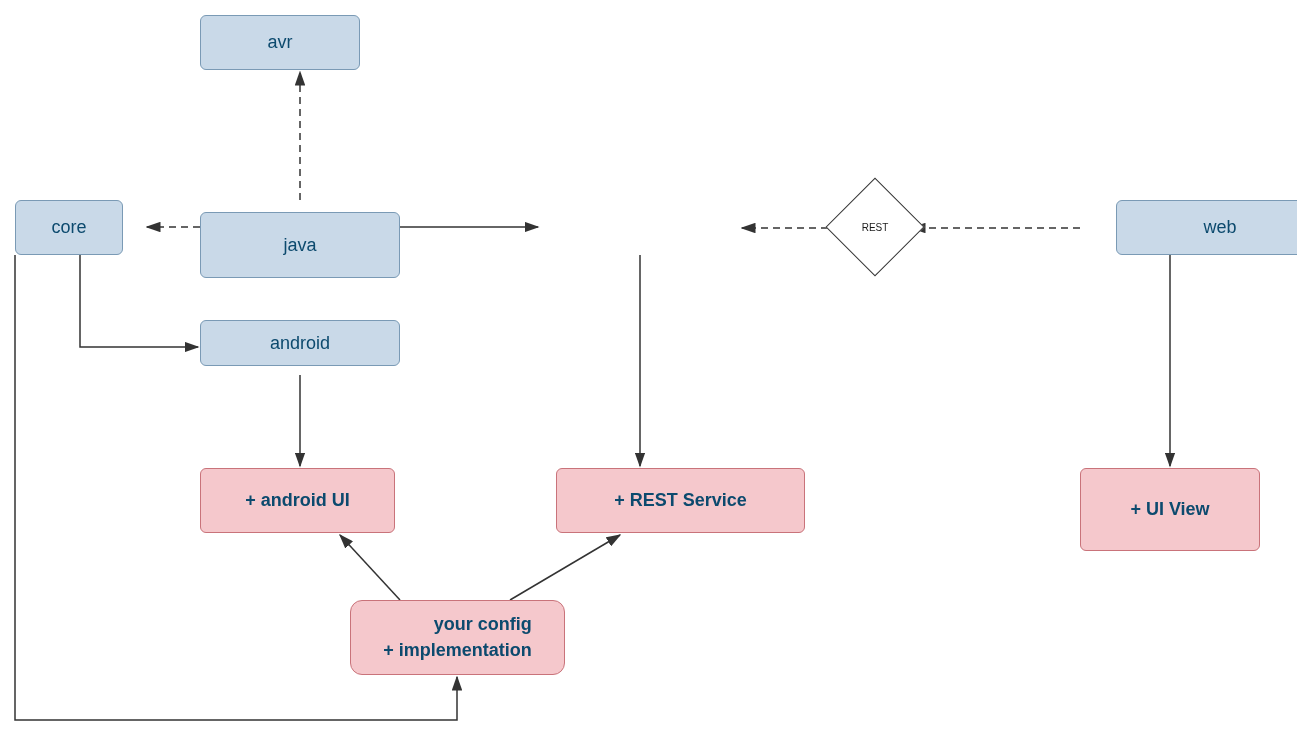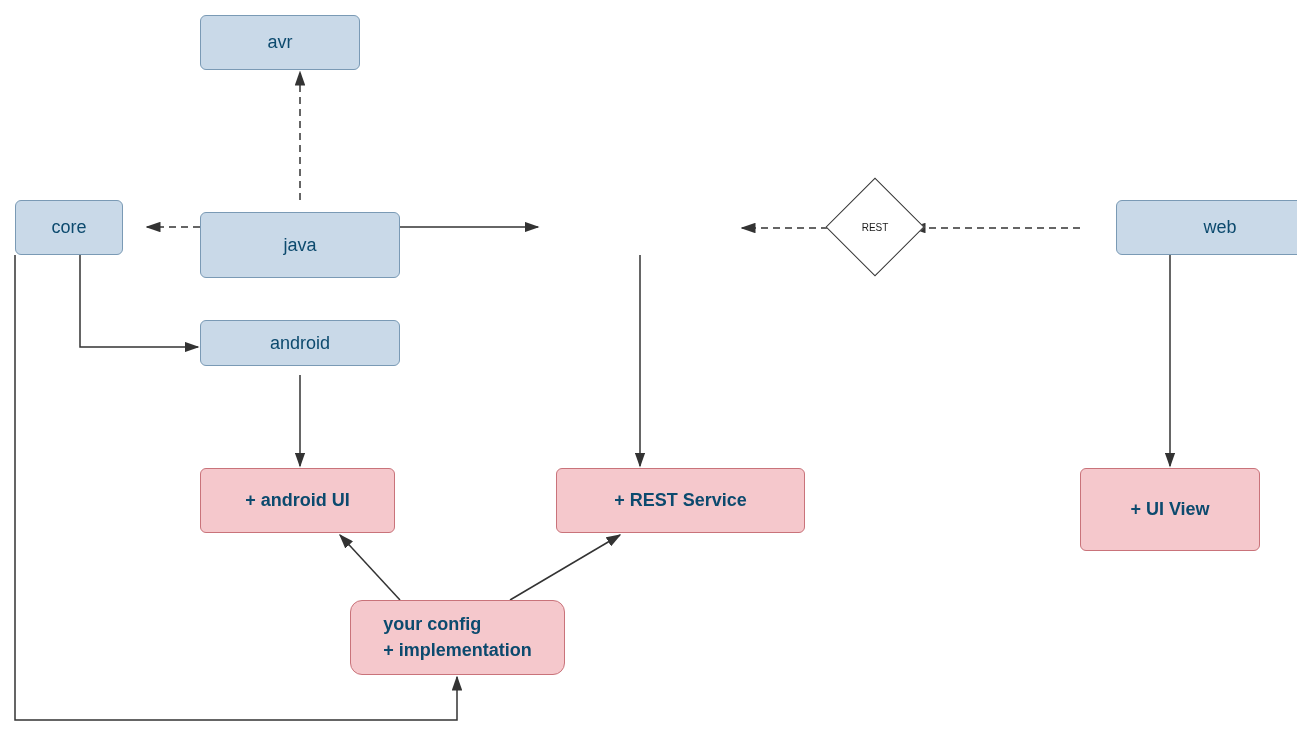--- a/index.html
+++ b/index.html
@@ -138,16 +138,16 @@
 
   <div class="node-box pink-box" style="left:540px; top:468px; width:249px; height:65px;margin-left:16px;">
     <span>+ REST Service</span>
   </div>
 
   <div class="node-box pink-box" style="left:1080px; top:468px; width:180px; height:83px;">
     <span>+ UI View</span>
   </div>
 
   <div class="node-box pink-box" style="left:350px; top:600px; width:215px; height:75px; border-radius:12px; line-height:1.4;">
-    <span style="white-space:pre-line; text-align:left;">your config
+    <span style="white-space:pre-line; text-align:right;">your config
 + implementation</span>
   </div>
 </div>
 
 </body></html>

